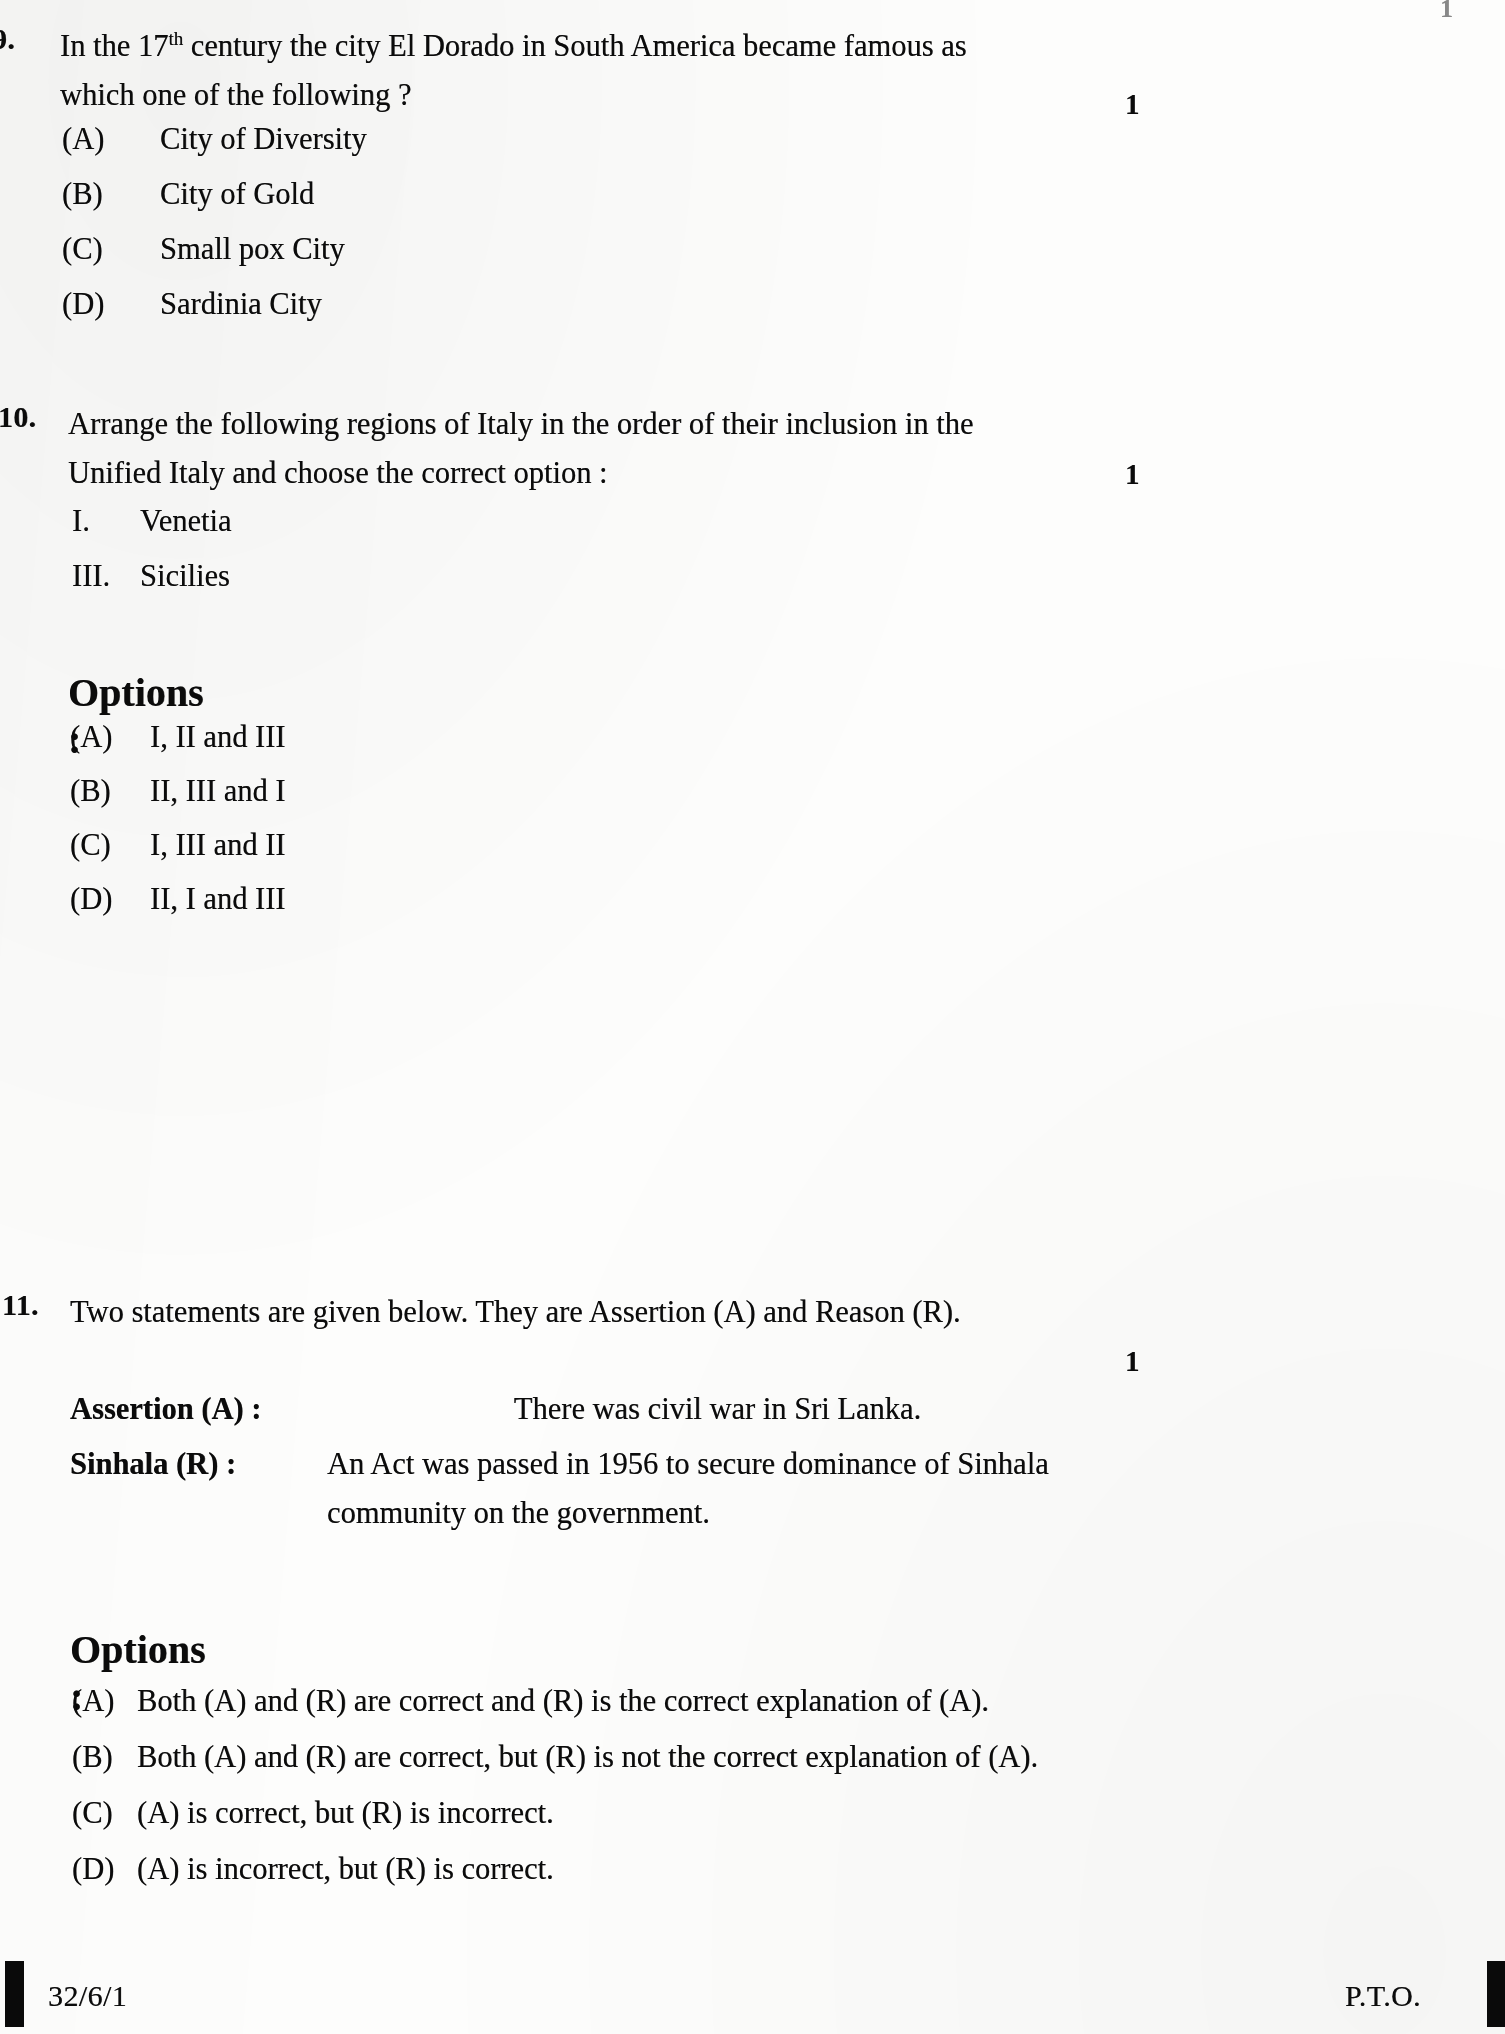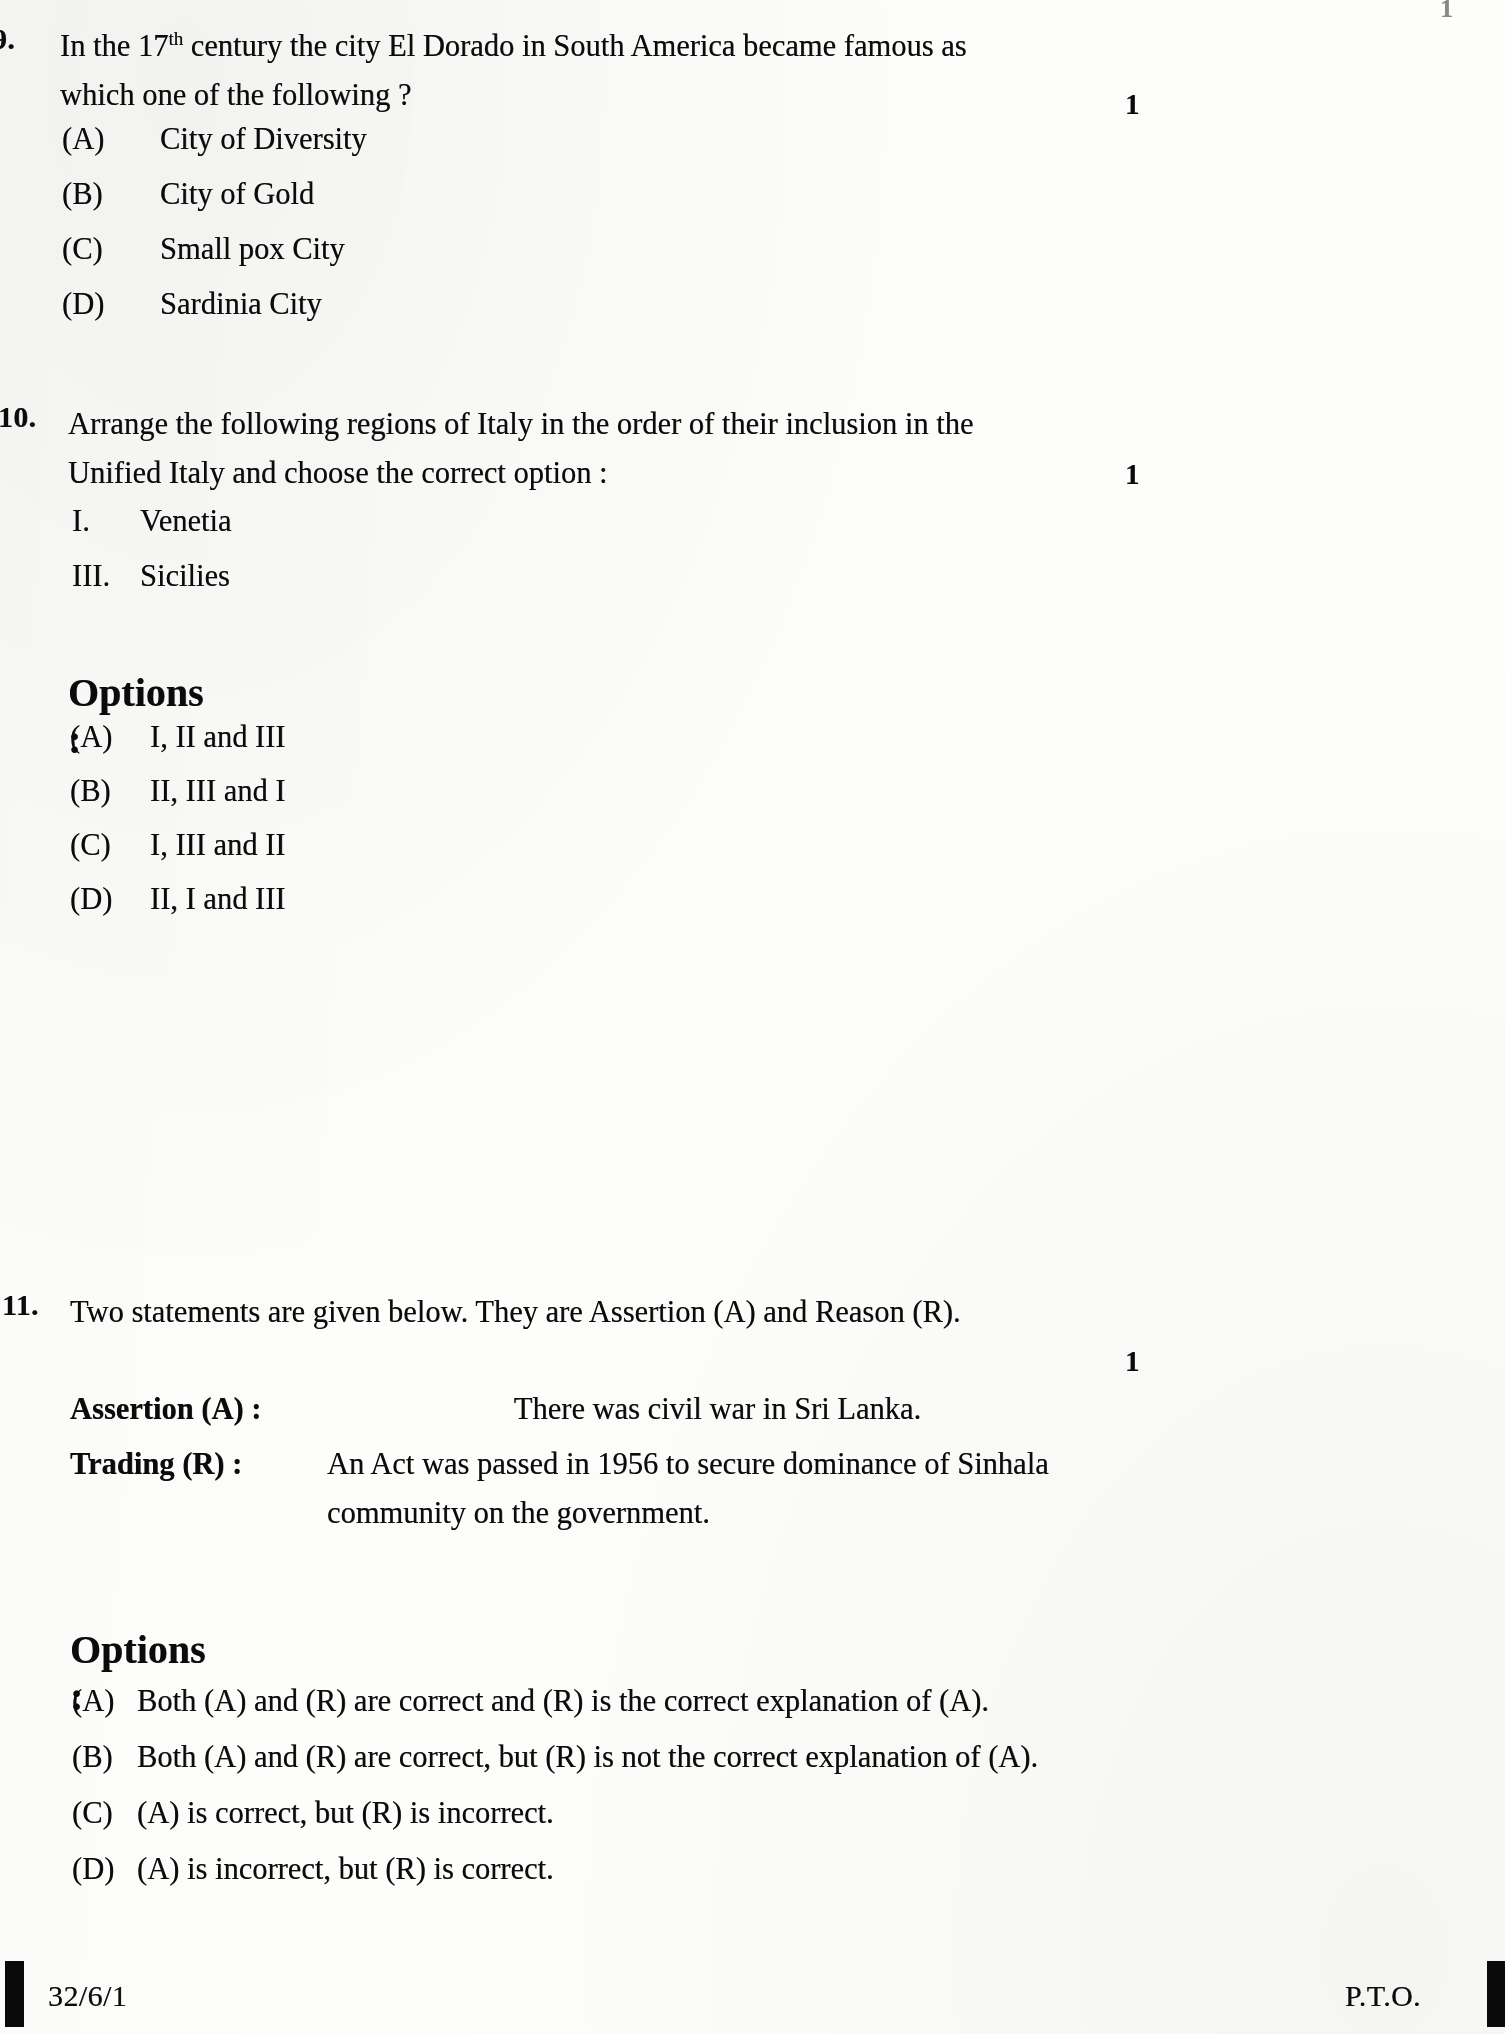--- a/index.html
+++ b/index.html
@@ -236,21 +236,21 @@
     </div>
 
     <div class="marks ink" style="left:1125px; top:1345px;">1</div>
 
     <div class="ar-row" style="left:70px; top:1385px; width:1060px;">
       <span class="ar-lbl ink" style="width:235px;">Assertion (A) :</span>
       <span class="ar-txt ink" style="text-align:center;">There was civil war in Sri Lanka.</span>
     </div>
 
     <div class="ar-row" style="left:70px; top:1440px; width:1065px;">
-      <span class="ar-lbl ink" style="width:257px;">Trading (R) :</span>
+      <span class="ar-lbl ink" style="width:257px;">Sinhala (R) :</span>
       <span class="ar-txt">
         <span class="ink" style="display:block; text-align:justify; text-justify:inter-word; width:100%;">An Act was passed in 1956 to secure dominance of Sinhala</span>
         <span class="ink" style="display:block; text-align:left;">community on the government.</span>
       </span>
     </div>
 
     <div class="options-head ink" style="left:70px; top:1626px;">Options :</div>
 
     <div class="opt-list" style="left:72px; top:1686px; width:1090px;">
 

